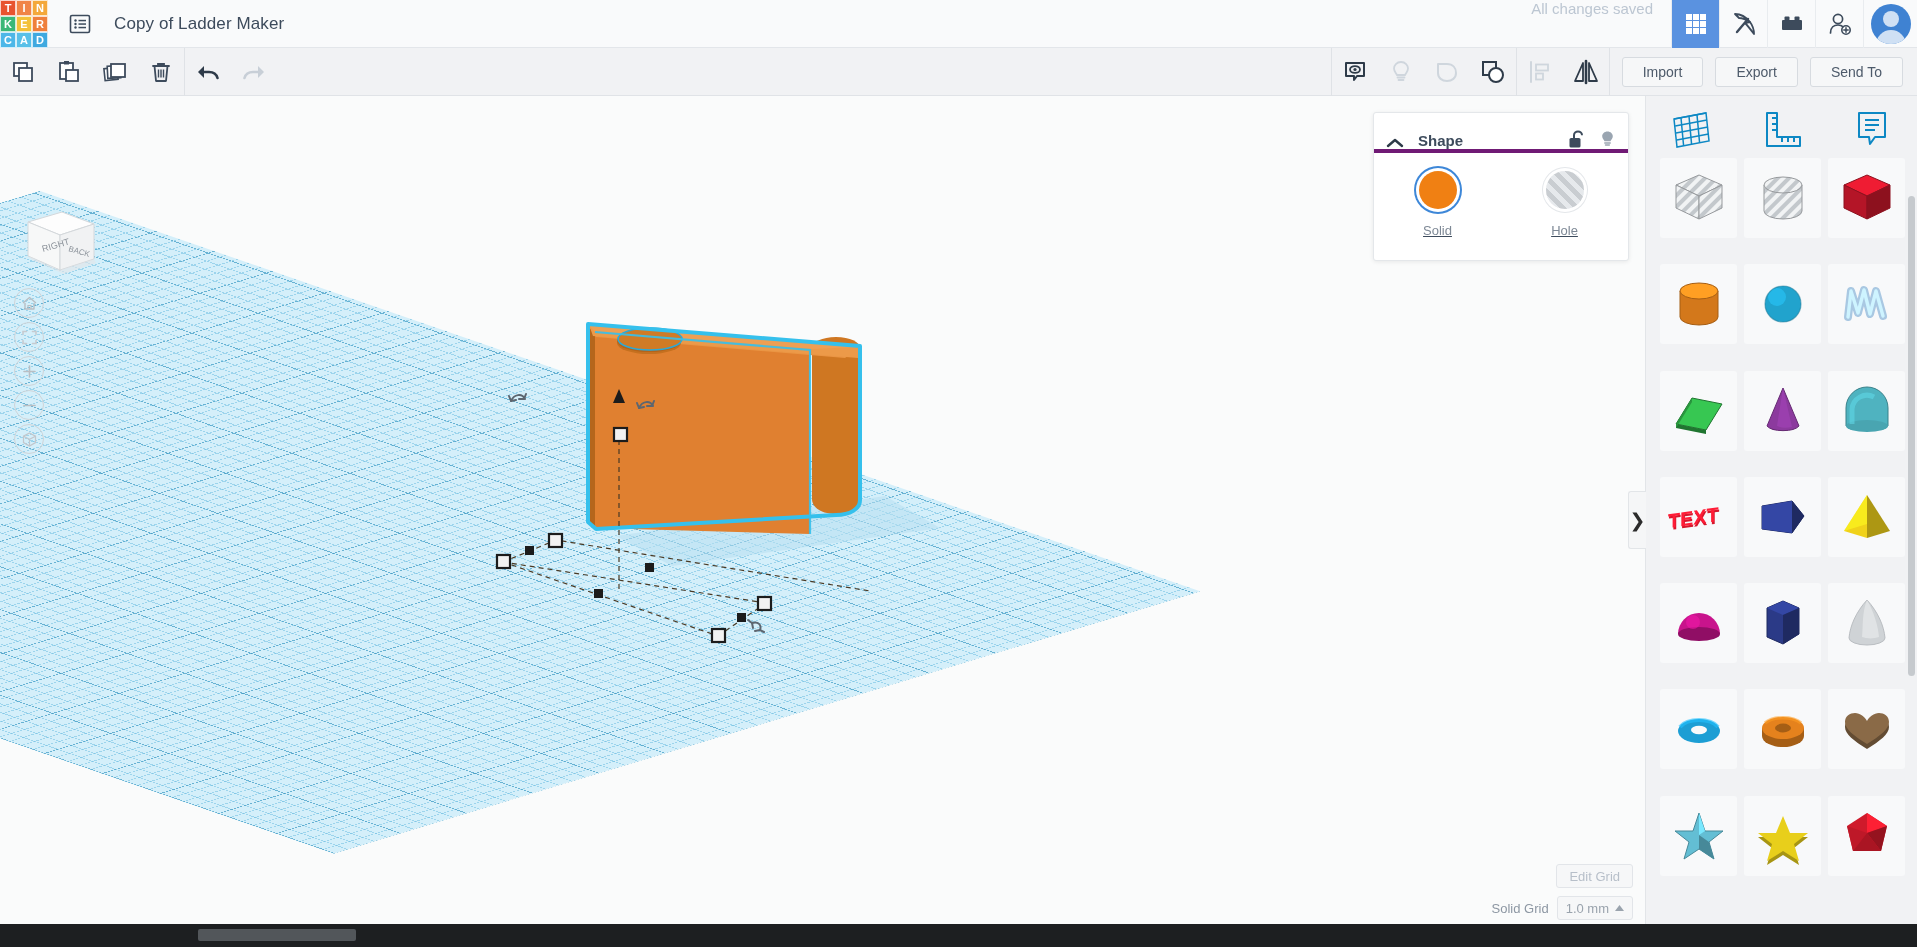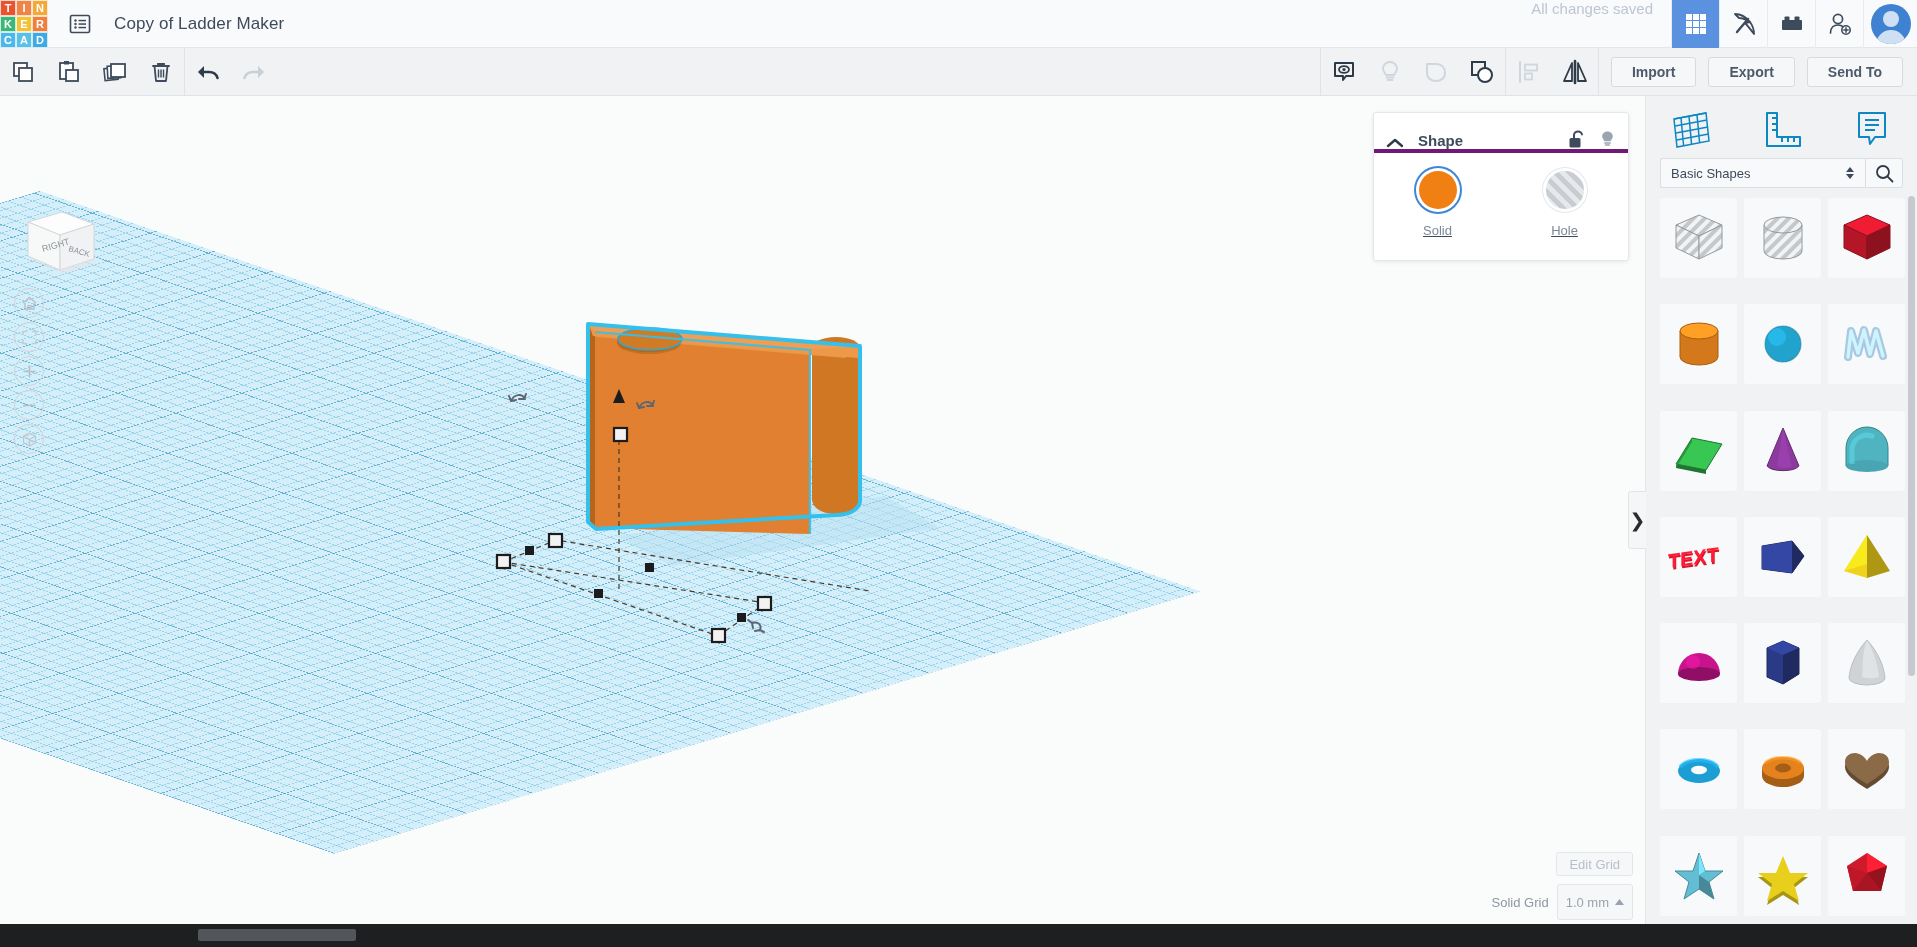--- a/index.html
+++ b/index.html
@@ -66,21 +66,21 @@
   .toolbar {
     position:absolute; top:48px; left:0; width:1917px; height:48px;
     background:#f1f2f4; border-bottom:1px solid #e0e3e7;
     display:flex; align-items:center;
   }
   .tool-btn {
     width:46px; height:48px; display:flex; align-items:center; justify-content:center;
     cursor:pointer;
   }
   .tool-sep { width:1px; height:48px; background:#dfe2e6; }
-  .toolbar-mid { margin-left:auto; display:flex; align-items:center; height:48px;font-weight:bold; }
+  .toolbar-mid { margin-left:auto; display:flex; align-items:center; height:48px; }
   .text-btn {
     height:30px; padding:0 20px; margin-left:12px;
     background:#f6f7f8; border:1px solid #d7dbe0; border-radius:3px;
     font-size:14px; color:#4d5a6a; cursor:pointer;
     display:flex; align-items:center; font-family:"Liberation Sans", sans-serif;
   }
   .btn-group { display:flex; align-items:center; padding-right:14px; }
 
   
   .canvas {
@@ -118,21 +118,21 @@
   .grid-ctrls { position:absolute; right:12px; bottom:4px; text-align:right; }
   .edit-grid-btn {
     display:inline-flex; align-items:center; justify-content:center;
     height:24px; padding:0 12px; font-size:13px; color:#b7bfc9;
     background:#f6f7f8; border:1px solid #e2e5e9; border-radius:3px; cursor:pointer;
     font-family:"Liberation Sans", sans-serif;
   }
   .snap-row { display:flex; align-items:center; justify-content:flex-end; margin-top:8px; }
   .snap-label { font-size:13px; color:#8d97a3; margin-right:8px; }
   .snap-select {
-    height:36px; padding:0 8px; font-size:13px; color:#9aa3ad;
+    height:24px; padding:0 8px; font-size:13px; color:#9aa3ad;
     background:#f6f7f8; border:1px solid #e2e5e9; border-radius:3px; cursor:pointer;
     display:flex; align-items:center; gap:6px;
   }
 
   
   .shape-panel {
     position:absolute; left:1373px; top:112px; width:256px;
     background:#fff; border:1px solid #e4e7ea; border-radius:3px;
     box-shadow:0 1px 4px rgba(0,0,0,.08);
   }
@@ -569,35 +569,20 @@
       <div class="sb-tab">
         <svg width="46" height="42" viewBox="0 0 46 42">
           <g stroke="#0d88c4" stroke-width="2" fill="none" stroke-linejoin="round">
             <path d="M10,4 h26 v24 h-10 l-5,7 l-1,-7 h-10 Z"></path>
             <path d="M16,11 h14 M16,16 h14 M16,21 h10"></path>
           </g>
         </svg>
       </div>
     </div>
 
-    <div class="sb-controls">
-      <div class="sb-select">
-        <span>Basic Shapes</span>
-        <svg width="10" height="16" viewBox="0 0 10 16">
-          <path d="M5 2 L9 7 H1 Z" fill="#3d4b5c"></path>
-          <path d="M5 14 L9 9 H1 Z" fill="#3d4b5c"></path>
-        </svg>
-      </div>
-      <div class="sb-search">
-        <svg width="19" height="19" viewBox="0 0 19 19">
-          <circle cx="8" cy="8" r="6" fill="none" stroke="#2e3b49" stroke-width="1.8"></circle>
-          <path d="M12.4 12.4 L17.5 17.5" stroke="#2e3b49" stroke-width="1.8" stroke-linecap="round"></path>
-        </svg>
-      </div>
-    </div>
 
     <div class="shape-grid" id="shape-grid">
         <div class="shape-cell" title="Box Hole">
           <svg width="62" height="62" viewBox="0 0 62 62">
             <defs>
               <pattern id="h_shape-box-hole" width="8" height="8" patternUnits="userSpaceOnUse" patternTransform="rotate(45)">
                 <rect width="8" height="8" fill="#f1f3f4"></rect>
                 <rect width="4" height="8" fill="#c3c8cc"></rect>
               </pattern>
             </defs>

